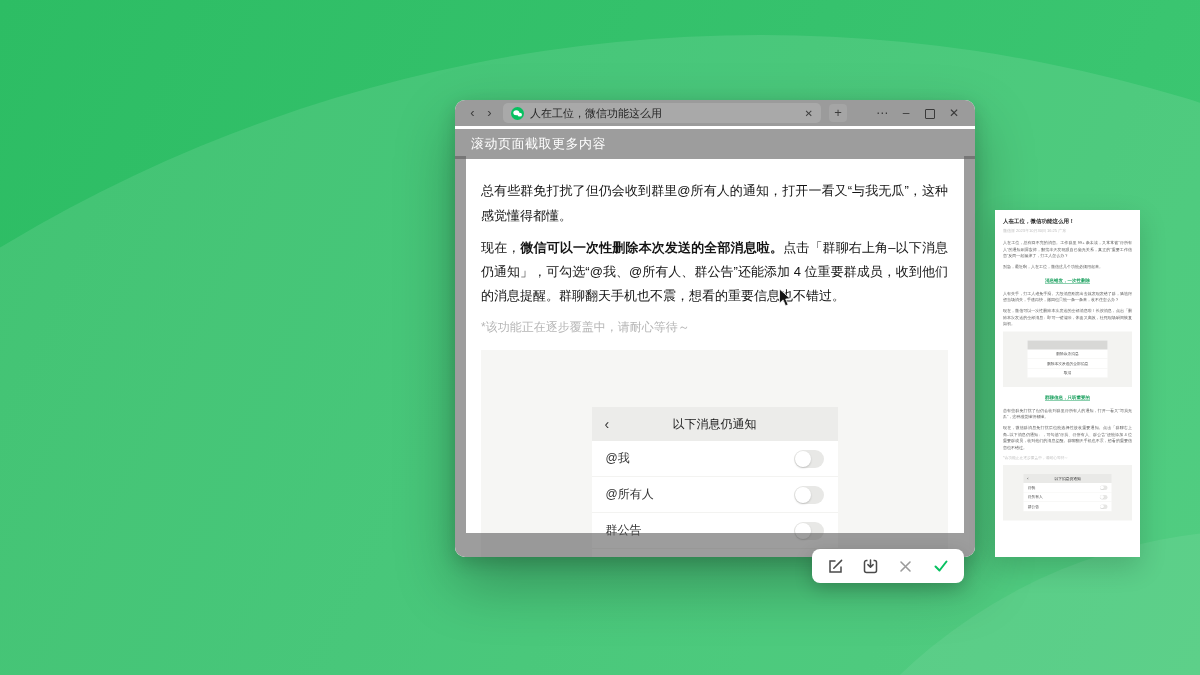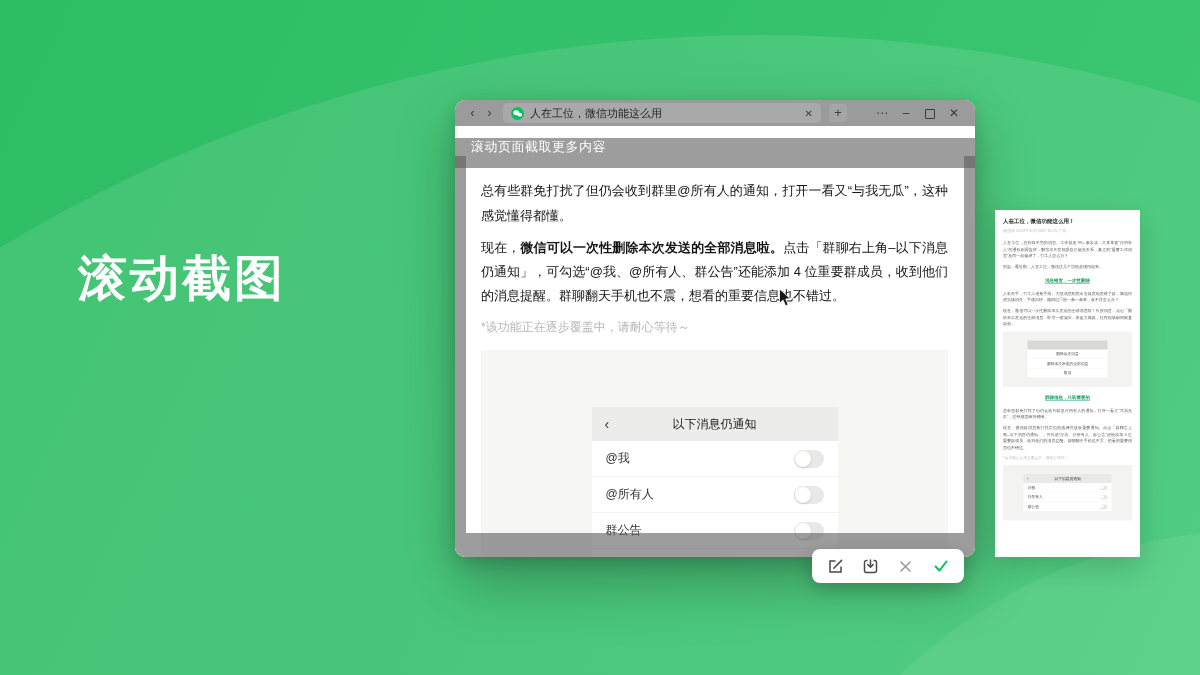--- a/index.html
+++ b/index.html
@@ -41,21 +41,21 @@
   .phone-header{position:relative;height:34px;background:#ececea;display:flex;align-items:center;}
   .phone-back{margin-left:13px;color:#333;font-size:14px;z-index:1;}
   .phone-title{position:absolute;left:0;right:0;text-align:center;font-size:12px;color:#1a1a1a;}
   .srow{height:35px;background:#fff;display:flex;align-items:center;justify-content:space-between;
         padding:0 14px;border-bottom:1px solid #f3f3f1;font-size:12px;color:#333;}
   .toggle{width:30px;height:18px;border-radius:9px;background:#e8e8e6;position:relative;flex:none;}
   .toggle::after{content:"";position:absolute;left:1px;top:1px;width:16px;height:16px;
                  border-radius:50%;background:#fff;box-shadow:0 1px 2px rgba(0,0,0,.18);}
 
   .ov{position:absolute;background:rgba(92,92,92,.60);}
-  .ov-top{left:0;right:0;top:12px;height:30px;display:flex;}
+  .ov-top{left:0;right:0;top:3px;height:30px;display:flex;align-items:center;}
   .ov-top span{color:#fff;font-size:13px;margin-left:16px;letter-spacing:.5px;}
   .ov-left{left:0;width:11px;top:30px;bottom:0;}
   .ov-right{right:0;width:11px;top:30px;bottom:0;}
   .ov-bottom{left:11px;right:11px;bottom:0;height:24px;}
 
   
   .cap-toolbar{position:absolute;left:812px;top:549px;width:152px;height:34px;background:#fff;
                border-radius:8px;box-shadow:0 6px 18px rgba(0,0,0,.20);display:flex;
                align-items:center;justify-content:space-evenly;}
   .cap-btn{width:24px;height:24px;display:flex;align-items:center;justify-content:center;cursor:pointer;}
@@ -88,21 +88,20 @@
 
   .cursor{position:absolute;left:778px;top:288px;}
 </style>
 </head>
 <body>
 
 <div class="stage">
   <div class="bg-circle bg-c1"></div>
   <div class="bg-circle bg-c2"></div>
 
-  <h1 class="hero-title">滚动截图</h1>
 
   <div class="window">
     <div class="titlebar">
       <span class="nav-btn">‹</span>
       <span class="nav-btn">›</span>
       <div class="tab">
         <svg width="13" height="13" viewBox="0 0 13 13">
           <circle cx="6.5" cy="6.5" r="6.5" fill="#07c160"></circle>
           <ellipse cx="5.3" cy="5.7" rx="3" ry="2.5" fill="#ffffff"></ellipse>
           <ellipse cx="8.7" cy="7.7" rx="2.3" ry="1.9" fill="#ffffff"></ellipse>

